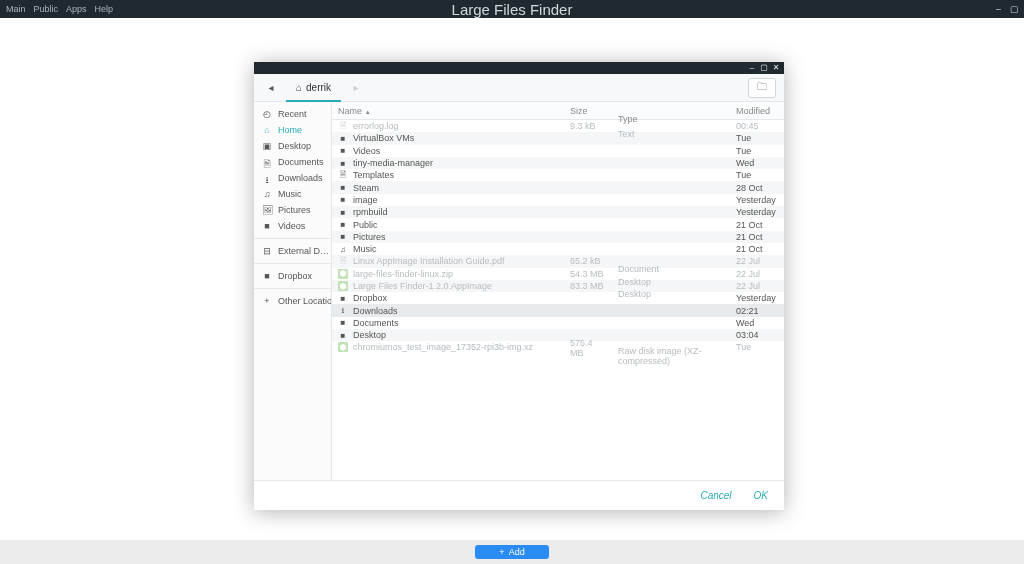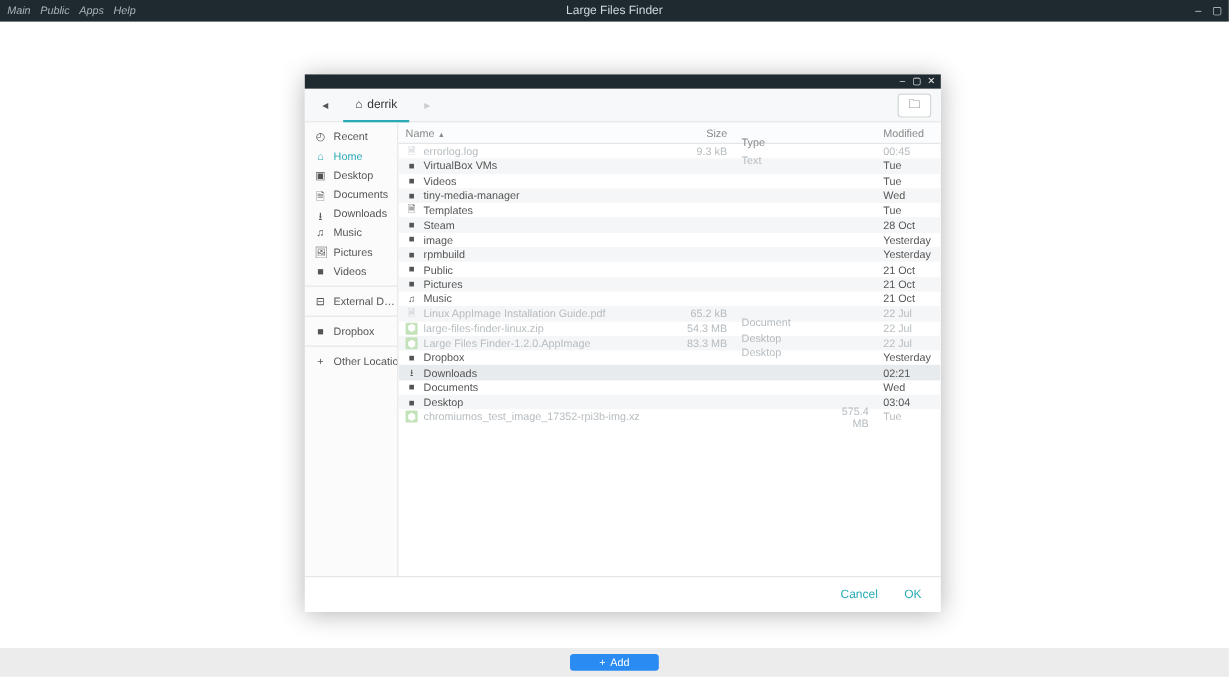--- a/index.html
+++ b/index.html
@@ -1,20 +1,20 @@
 <!DOCTYPE html>
 <html><head>
 <meta charset="utf-8">
 <style>
 * { margin:0; padding:0; box-sizing:border-box; font-family: -apple-system, BlinkMacSystemFont, "Segoe UI", Arial, sans-serif; }
 html, body { width:1024px; height:564px; background:#fff; overflow:hidden; font-size:10px; color:#333; }
 
 .topbar { position:absolute; top:0; left:0; right:0; height:18px; background:#1f2a30; display:flex; align-items:center; padding:0 6px; color:#aab5ba; font-size:9px; }
-.topbar .menu-item { margin-right:8px;font-style:italic; }
-.topbar .title { position:absolute; left:50%; transform:translateX(-50%); color:#cfd8dc; font-size:10px;text-align:right; }
+.topbar .menu-item { margin-right:8px; }
+.topbar .title { position:absolute; left:50%; transform:translateX(-50%); color:#cfd8dc; font-size:15px;text-align:right; }
 .topbar .wctrl { position:absolute; right:6px; display:flex; gap:6px; }
 .topbar .wctrl span { width:8px; height:8px; color:#cfd8dc; font-size:9px; line-height:8px; }
 
 .dialog { position:absolute; left:254px; top:62px; width:530px; height:448px; background:#fff; box-shadow:0 2px 20px rgba(0,0,0,0.3); display:flex; flex-direction:column; }
 .titlebar { height:12px; background:#1f2a30; display:flex; justify-content:flex-end; align-items:center; padding:0 4px; gap:4px; }
 .titlebar span { width:8px; height:8px; color:#eee; font-size:8px; line-height:8px; text-align:center; }
 
 .toolbar { height:28px; background:#f7f8f9; border-bottom:1px solid #e4e6e8; display:flex; align-items:center; padding:0 8px; gap:6px; }
 .toolbar .navbtn { width:18px; height:18px; display:flex; align-items:center; justify-content:center; color:#555; font-size:10px; }
 .toolbar .navbtn.disabled { color:#ccc; }
@@ -27,37 +27,37 @@
 .sidebar { width:78px; border-right:1px solid #e4e6e8; background:#fbfbfc; padding:4px 0; }
 .sidebar .item { display:flex; align-items:center; padding:3px 8px; gap:6px; color:#555; font-size:9px; white-space:nowrap; overflow:hidden; text-overflow:ellipsis; }
 .sidebar .item.active { color:#2aaab5; }
 .sidebar .item .icn { width:10px; height:10px; flex-shrink:0; font-size:9px; text-align:center; }
 .sidebar .sep { height:1px; background:#e4e6e8; margin:4px 0; }
 
 .list { flex:1; display:flex; flex-direction:column; overflow:hidden; }
 .header { display:flex; align-items:center; height:18px; border-bottom:1px solid #e4e6e8; color:#888; font-size:9px; background:#fbfcfd; }
 .header .col, .row .col { padding:0 6px; }
 .col.name { flex:1; }
-.col.size { width:48px; text-align:right; }
+.col.size { width:48px; }
 .col.type { width:118px;margin-top:16px; }
 .col.mod { width:54px; }
 .header .sorticon { font-size:7px; margin-left:4px; }
 .rows { flex:1; overflow:hidden; }
 .row { display:flex; align-items:center; height:12.3px; font-size:9px; color:#555; }
 .row:nth-child(even) { background:#f5f6f7; }
 .row.dim { color:#b6bcc0; }
 .row.sel { background:#e8ebed; }
 .row .name { display:flex; align-items:center; gap:5px; }
 .row .icn { width:10px; height:10px; display:flex; align-items:center; justify-content:center; font-size:8px; color:#555; }
 .row.dim .icn { color:#c6ccd0; }
 .row .icn.green { background:#6bbf59; color:#fff; border-radius:1px; }
 .row.dim .icn.green { background:#c3e2ba; }
 
 .footer { height:30px; border-top:1px solid #e4e6e8; display:flex; align-items:center; justify-content:flex-end; gap:22px; padding:0 16px; font-size:10px; color:#2aaab5; }
-.footer span { cursor:pointer; }
+.footer span { cursor:pointer;font-style:italic; }
 
 .bottombar { position:absolute; left:0; right:0; bottom:0; height:24px; background:#ececec; display:flex; align-items:center; justify-content:center; }
 .addbtn { background:#2a8bf2; color:#fff; font-size:9px; padding:2px 24px; border-radius:3px; display:flex; align-items:center; gap:4px; }
 </style>
 </head>
 <body>
 
 <div class="topbar">
   <span class="menu-item">Main</span>
   <span class="menu-item">Public</span>
@@ -308,20 +308,21 @@
             <div class="col size"></div>
             <div class="col type"></div>
             <div class="col mod">03:04</div>
           </div>
           <div class="row dim">
             <div class="col name">
               <span class="icn green">⬢</span>
               <span>chromiumos_test_image_17352-rpi3b-img.xz</span>
             </div>
             <div class="col size">575.4 MB</div>
+            <div class="col type">Raw disk image (XZ-compressed)</div>
             <div class="col mod">Tue</div>
           </div>
         </div>
     </div>
   </div>
   <div class="footer">
     <span>Cancel</span>
     <span>OK</span>
   </div>
 </div>

